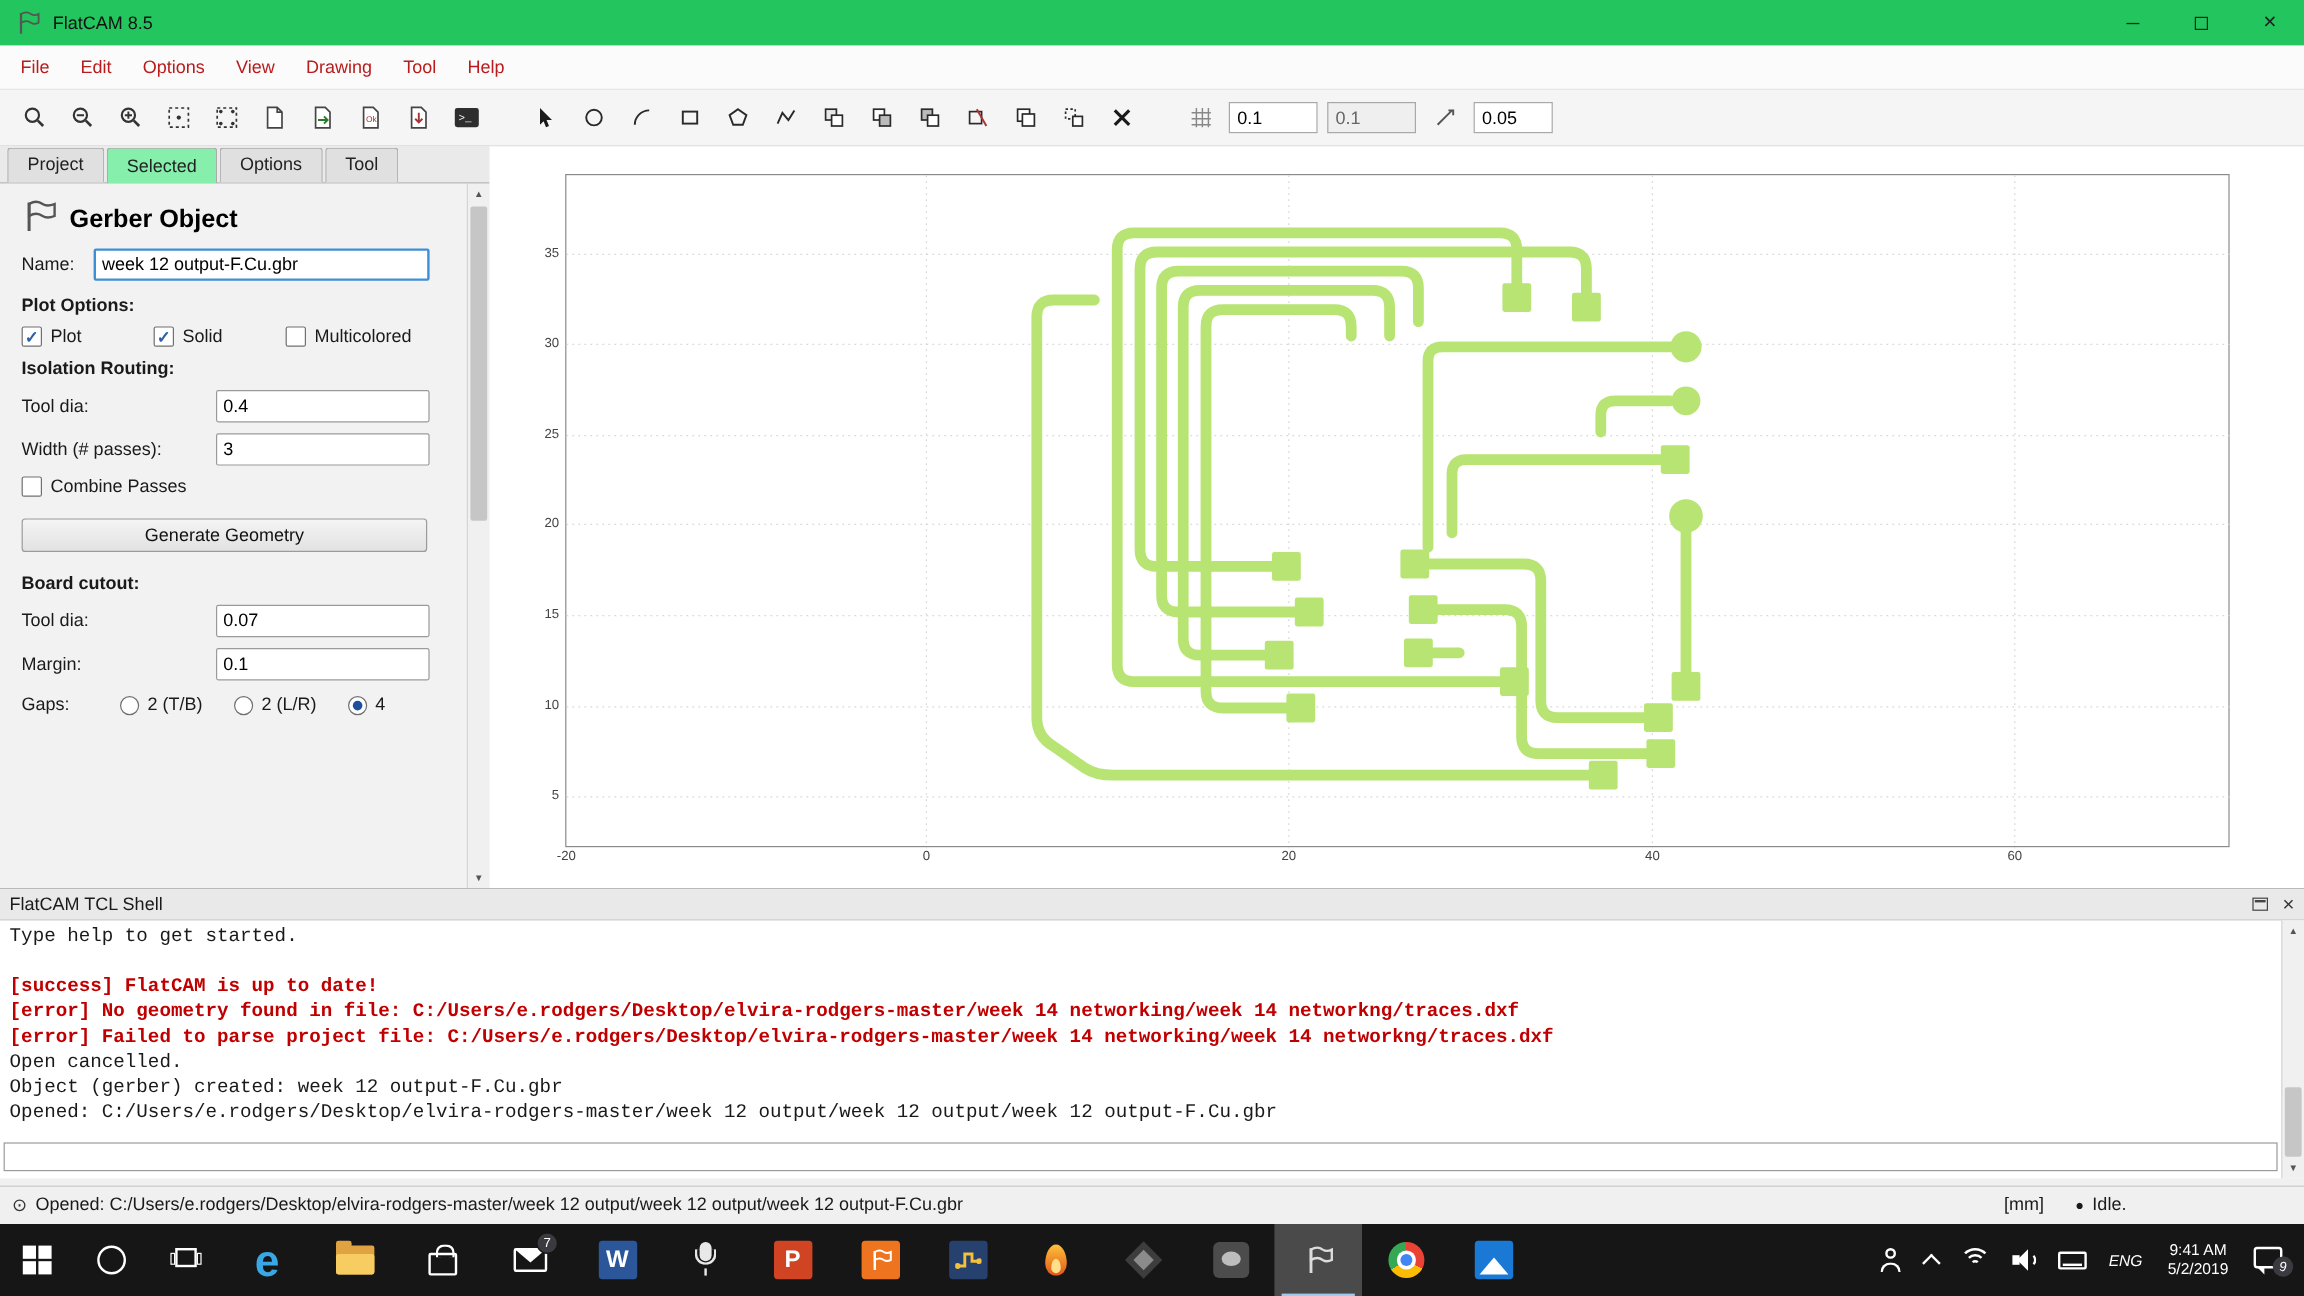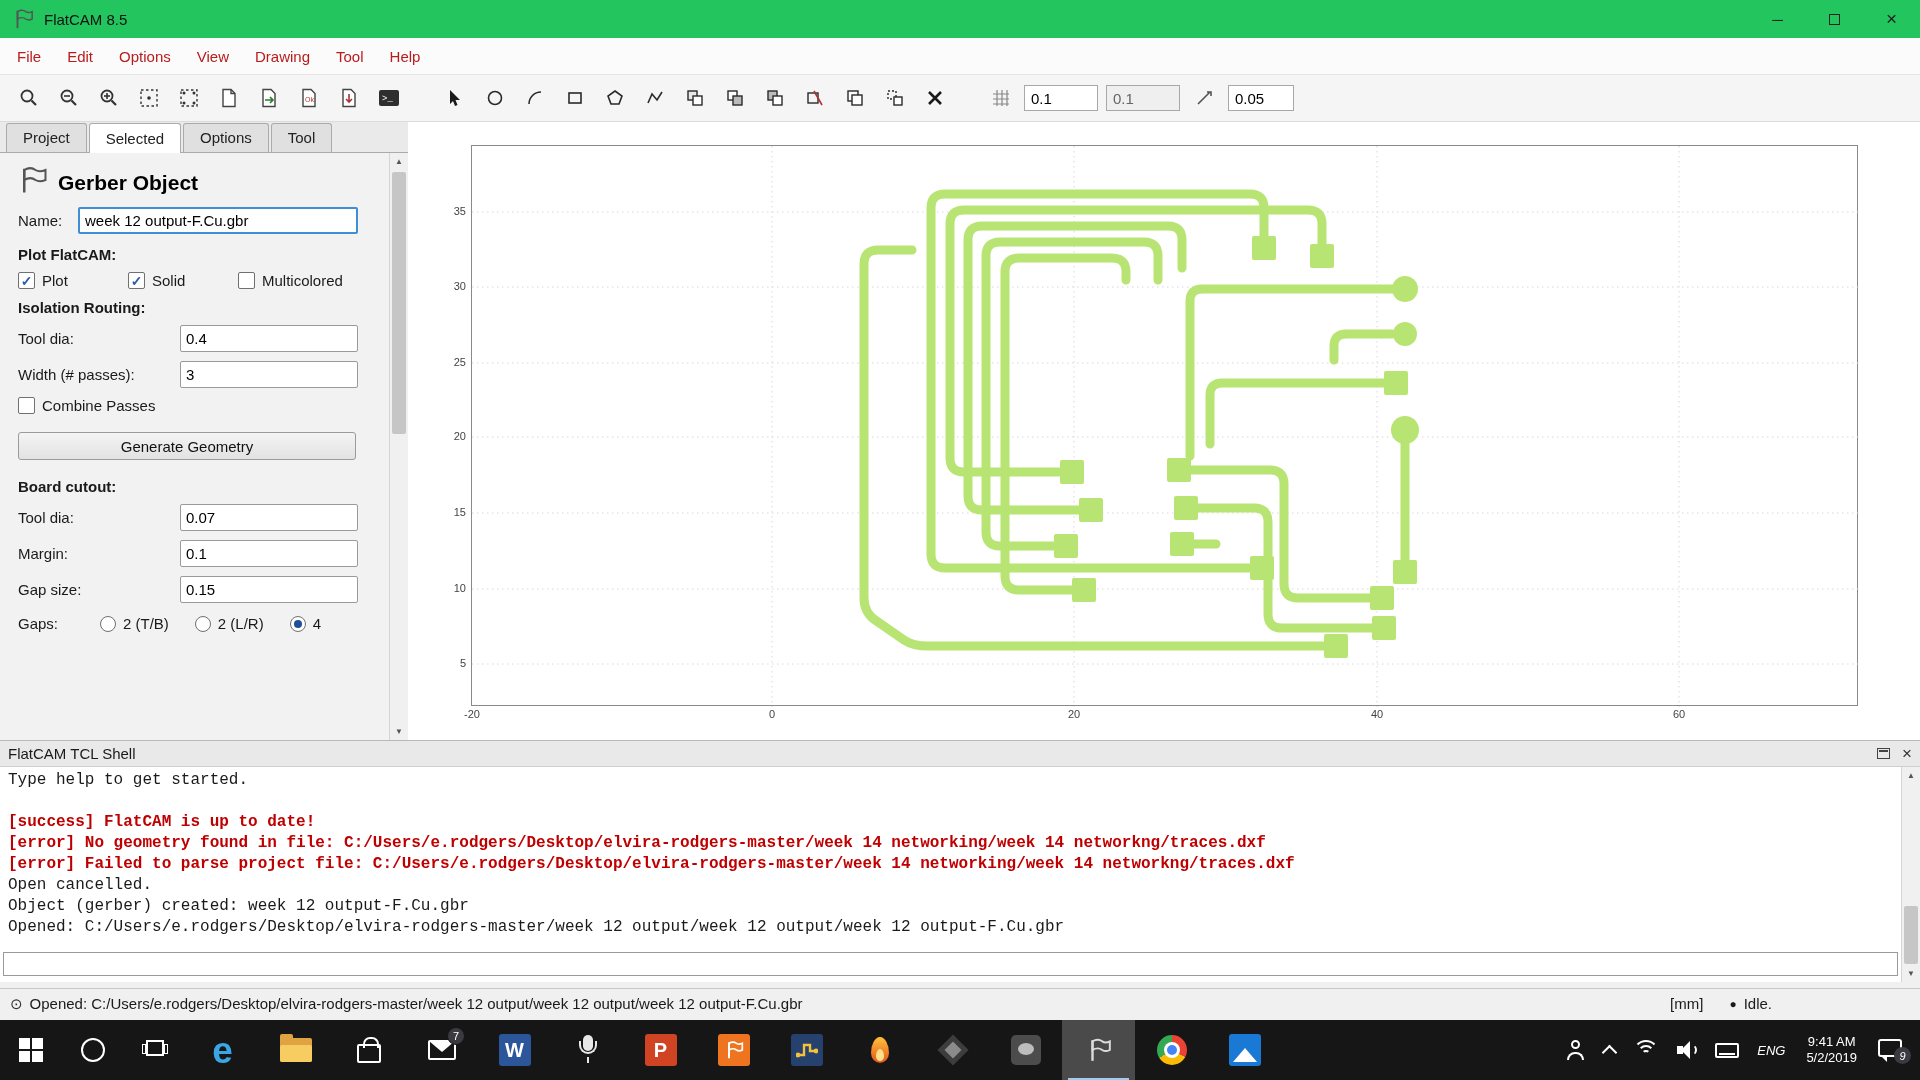--- a/index.html
+++ b/index.html
@@ -26,21 +26,21 @@
   .tbicon svg { display:block; }
   .tb-sep { width:26px; flex:0 0 auto; }
   .tb-field { height:26px; border:1px solid #a8a8a8; background:#fff; padding:0 6px; font-size:15px; font-family:"Liberation Sans",sans-serif; width:74px; margin-right:8px; }
   .tb-field.dim { background:#efefef; color:#666; }
   .tb-field.small { width:66px; }
 
   
   .left { position:absolute; left:0; top:122px; width:408px; height:618px; background:#f0f0f0; }
   .tabbar { display:flex; align-items:flex-end; height:31px; padding-left:6px; border-bottom:1px solid #ababab; background:#eaeaea; }
   .tab { padding:5px 16px 6px 16px; font-size:15px; background:#e0e0e0; border:1px solid #ababab; border-bottom:none; margin-right:2px; border-radius:3px 3px 0 0; color:#222; }
-  .tab.active { background:#ffffff; position:relative; top:1px; padding-top:6px; }
+  .tab.active { background:#86efac; position:relative; top:1px; padding-top:6px; }
   .panel { position:absolute; left:0; top:31px; right:19px; bottom:0; background:#f2f2f2; padding:8px 0 0 18px; }
   .obj-header { display:flex; align-items:flex-end; gap:10px; margin:4px 0 12px 0; }
   .obj-header .logo { width:30px; height:30px; }
   .obj-title { font-size:21px; font-weight:bold; color:#000; }
   .name-row { display:flex; align-items:center; margin-bottom:12px; }
   .name-row label { width:60px; }
   .input { height:27px; border:1px solid #9a9a9a; background:#fff; font-size:15px; font-family:"Liberation Sans",sans-serif; padding:0 5px; border-radius:2px; }
   .name-input { width:280px; border:2px solid #3f8fd6; }
   .sec { font-weight:bold; margin:6px 0 9px 0; }
   .checks { display:flex; align-items:center; margin-bottom:10px; }
@@ -362,21 +362,21 @@
         <svg class="logo" viewBox="0 0 24 24">
           <path d="M5 3 v19" stroke="#555" stroke-width="2" fill="none"></path>
           <path d="M5 4 q5 -3 9 0 q3 2 8 0 v8 q-5 2 -8 0 q-4 -3 -9 0 z" fill="none" stroke="#555" stroke-width="1.6"></path>
         </svg>
         <span class="obj-title">Gerber Object</span>
       </div>
       <div class="name-row">
         <label>Name:</label>
         <input class="input name-input" value="week 12 output-F.Cu.gbr" style="">
       </div>
-      <div class="sec">Plot FlatCAM:</div>
+      <div class="sec">Plot Options:</div>
       <div class="checks">
         <div class="chk">
             <span class="box">✓</span>
             <span>Plot</span>
           </div>
         <div class="chk">
             <span class="box">✓</span>
             <span>Solid</span>
           </div>
         <div class="chk wide">
@@ -401,24 +401,20 @@
       </div>
       <button class="gen-btn">Generate Geometry</button>
       <div class="sec">Board cutout:</div>
       <div class="frow">
         <label>Tool dia:</label>
         <input class="input" value="0.07" style="">
       </div>
       <div class="frow">
         <label>Margin:</label>
         <input class="input" value="0.1" style="">
-      </div>
-      <div class="frow">
-        <label>Gap size:</label>
-        <input class="input" value="0.15" style="">
       </div>
       <div class="gaps-row">
         <span class="gaps-label">Gaps:</span>
         <div style="display:flex;">
             <div class="radio-opt">
               <span class="rad"></span>
               <span>2 (T/B)</span>
             </div>
             <div class="radio-opt">
               <span class="rad"></span>

